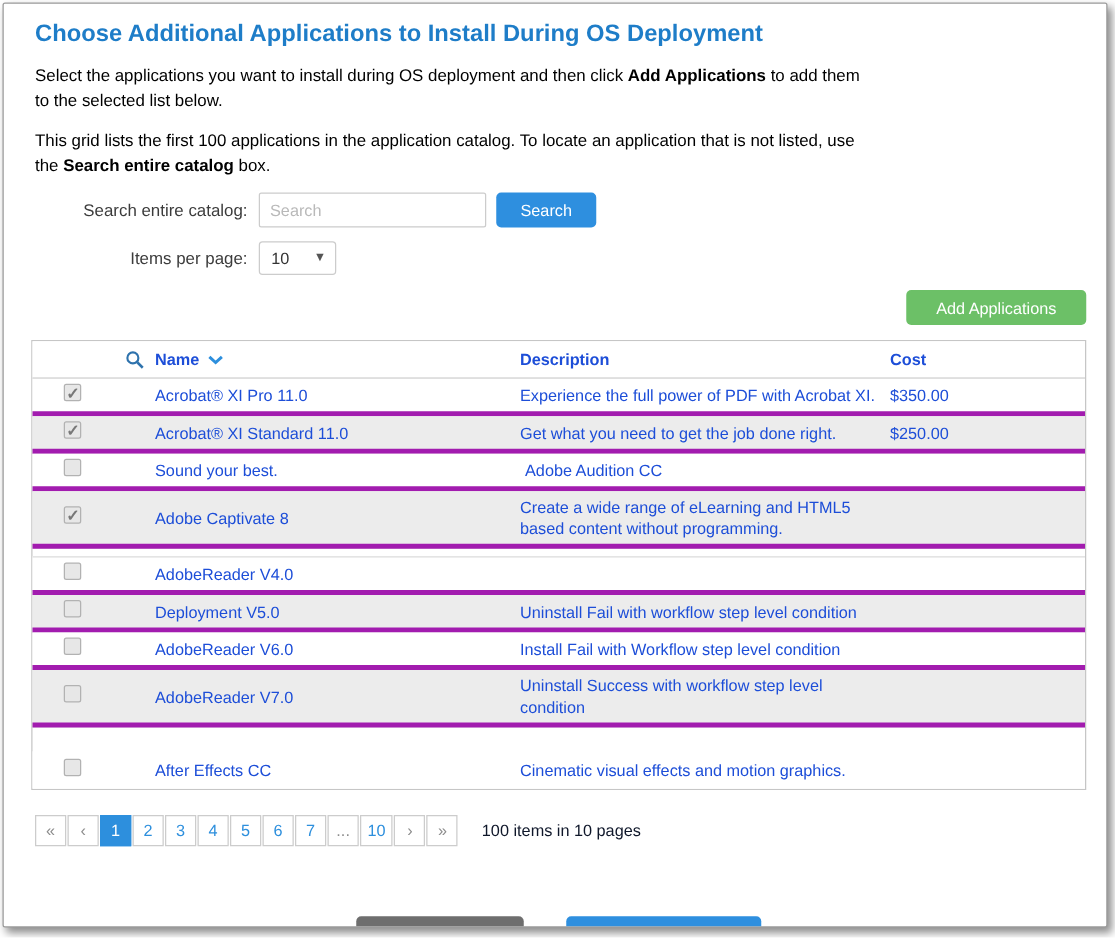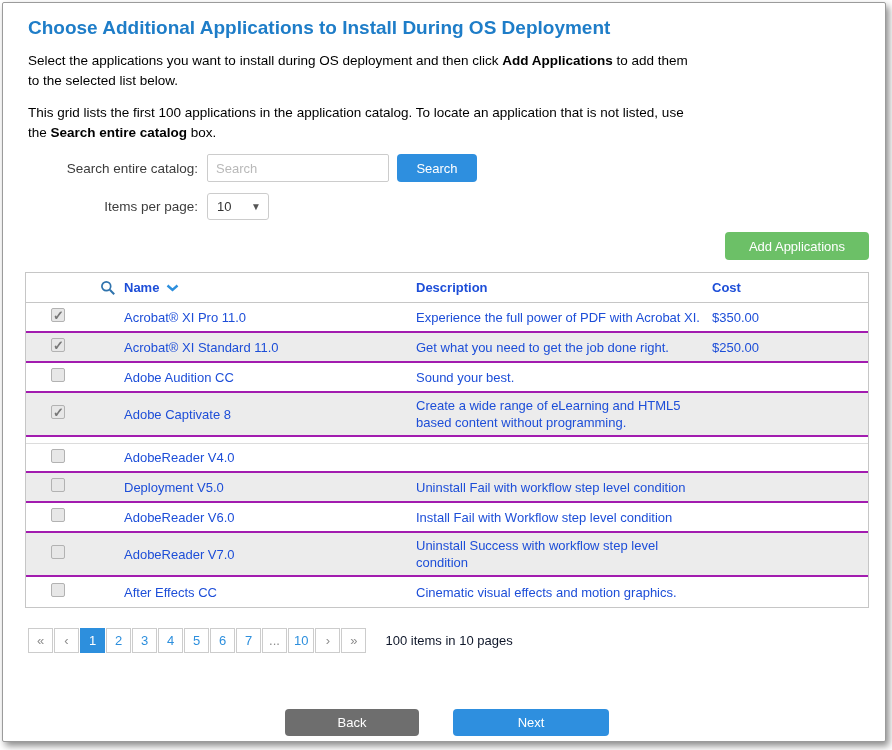--- a/index.html
+++ b/index.html
@@ -67,25 +67,25 @@
 
   
   .grid { border: 1px solid #c6c6c6; font-size: 13px; color: #1d4ed8; }
   .grid-header {
     display: flex; align-items: center; height: 30px;
     background: #fff; border-bottom: 1px solid #c6c6c6;
     font-weight: bold;
   }
   .grid-row {
     display: flex; align-items: center; min-height: 30px;
-    background: #fff; border-bottom: 2px solid #a21caf;
+    background: #fff; border-bottom: 4px solid #a21caf;
   }
   .grid-row.stripe { background: #ececec; }
   .grid-row.gap-before { margin-top: 6px; border-top: 1px solid #dcdcdc; }
-  .grid-row:last-child { border-bottom: none; }
+  .grid-row:last-child { border-bottom: none; margin-top: 19px; }
   .cell { padding: 4px 10px 4px 0; line-height: 17px; }
   .col-check { width: 98px; padding-left: 25px; }
   .header-check { display: flex; justify-content: flex-end; padding-right: 8px; }
   .col-name { width: 292px; }
   .col-desc { width: 296px; }
   .col-cost { flex: 1; }
   .header-name { display: flex; align-items: center; cursor: pointer; }
   .sort-caret { margin-left: 7px; display: inline-flex; }
   .checkbox {
     display: inline-block; width: 14px; height: 14px;
@@ -177,22 +177,22 @@
           <div class="cell col-cost">$350.00</div>
         </div>
         <div class="grid-row stripe">
           <div class="cell col-check"><span class="checkbox checked"></span></div>
           <div class="cell col-name">Acrobat® XI Standard 11.0</div>
           <div class="cell col-desc">Get what you need to get the job done right.</div>
           <div class="cell col-cost">$250.00</div>
         </div>
         <div class="grid-row">
           <div class="cell col-check"><span class="checkbox"></span></div>
+          <div class="cell col-desc">Sound your best.</div>
           <div class="cell col-name">Adobe Audition CC</div>
-          <div class="cell col-desc">Sound your best.</div>
           <div class="cell col-cost"></div>
         </div>
         <div class="grid-row stripe">
           <div class="cell col-check"><span class="checkbox checked"></span></div>
           <div class="cell col-name">Adobe Captivate 8</div>
           <div class="cell col-desc">Create a wide range of eLearning and HTML5 based content without programming.</div>
           <div class="cell col-cost"></div>
         </div>
         <div class="grid-row gap-before">
           <div class="cell col-check"><span class="checkbox"></span></div>

